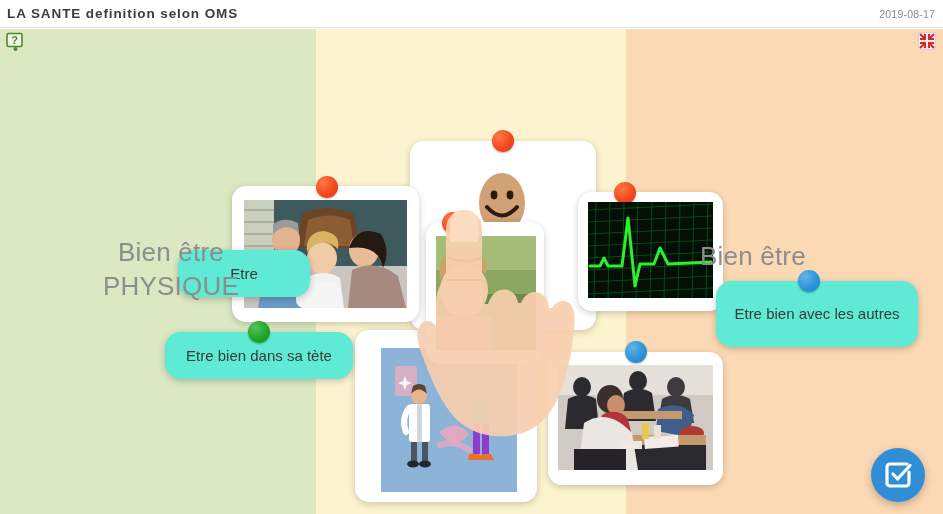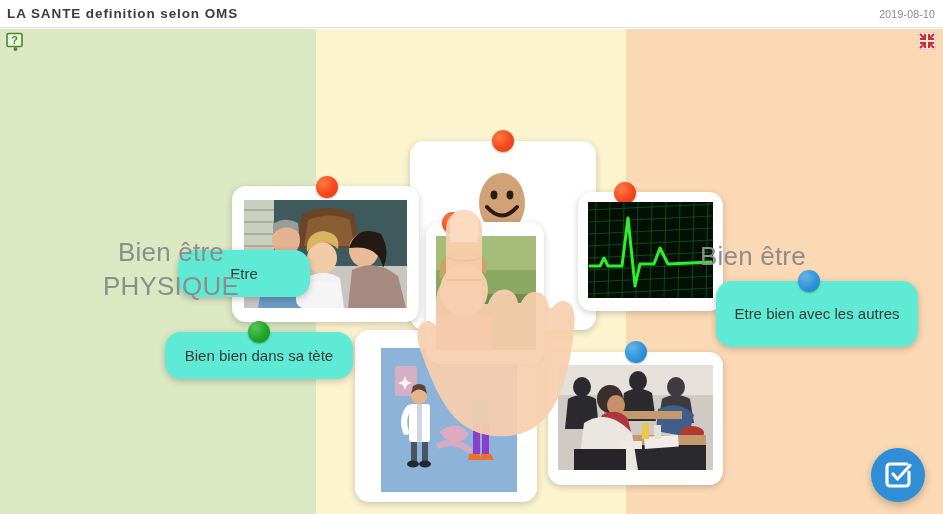--- a/index.html
+++ b/index.html
@@ -116,21 +116,21 @@
   
   .art { width: 100%; height: 100%; display: block; }
 </style>
 </head>
 <body>
 
 <div id="app">
 
   <div class="topbar">
     <div class="topbar-title">LA SANTE definition selon OMS</div>
-    <div class="topbar-date">2019-08-10</div>
+    <div class="topbar-date">2019-08-17</div>
   </div>
 
   <div class="stage">
     <div class="band band-1"></div>
     <div class="band band-2"></div>
     <div class="band band-3"></div>
   </div>
 
   <div class="help-icon">
     <svg class="art" viewBox="0 0 20 20">
@@ -336,21 +336,21 @@
       </svg>
     </div>
   </div>
 
   <div class="callout" style="left:178px; top:250px; width:132px; height:47px;">
     <span>Etre</span>
   </div>
 
   <div class="callout" style="left:165px; top:332px; width:188px; height:47px;">
     <div class="pin pin-green" style="left:83px; top:-11px;"></div>
-    <span>Bien bien dans sa tète</span>
+    <span>Etre bien dans sa tète</span>
   </div>
 
   <div class="callout" style="left:716px; top:281px; width:202px; height:66px;">
     <div class="pin pin-blue" style="left:82px; top:-11px;"></div>
     <span>Etre bien avec les autres</span>
   </div>
 
   <div class="hand">
     <svg class="art" viewBox="0 0 190 250">
       <g fill="#f8cfae" opacity="0.93">

